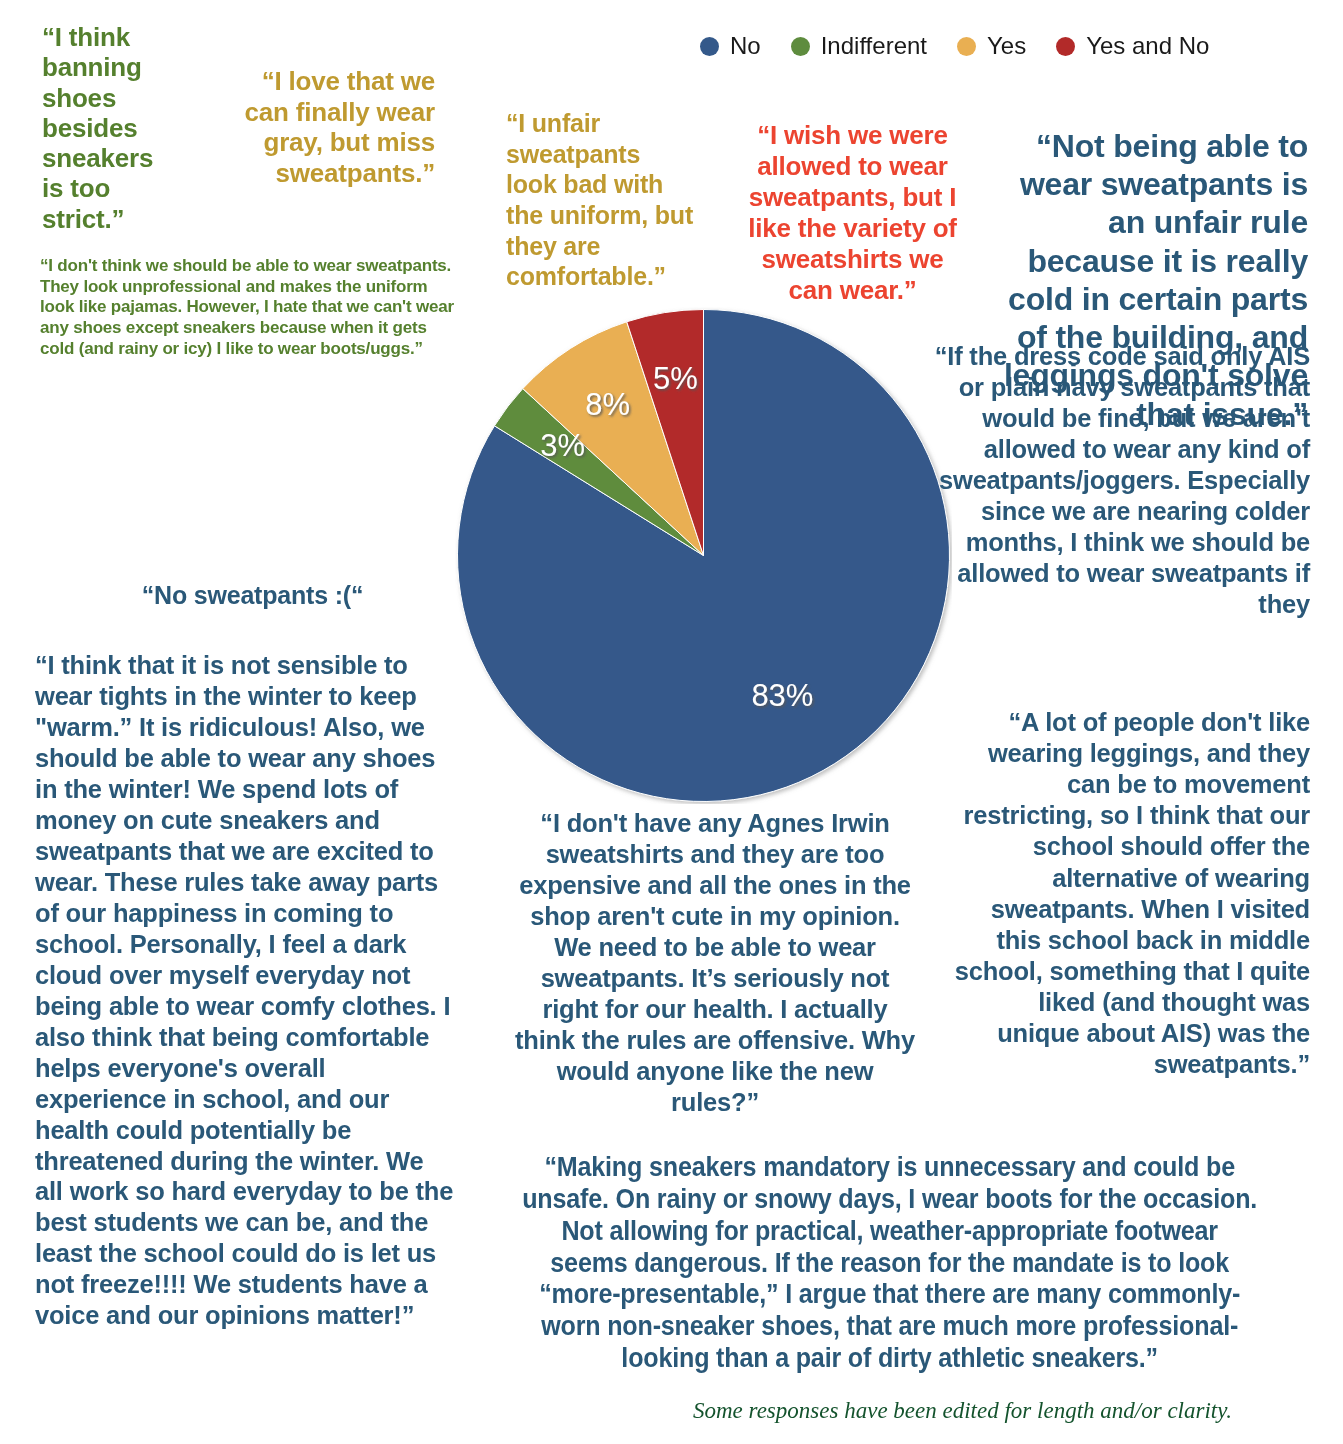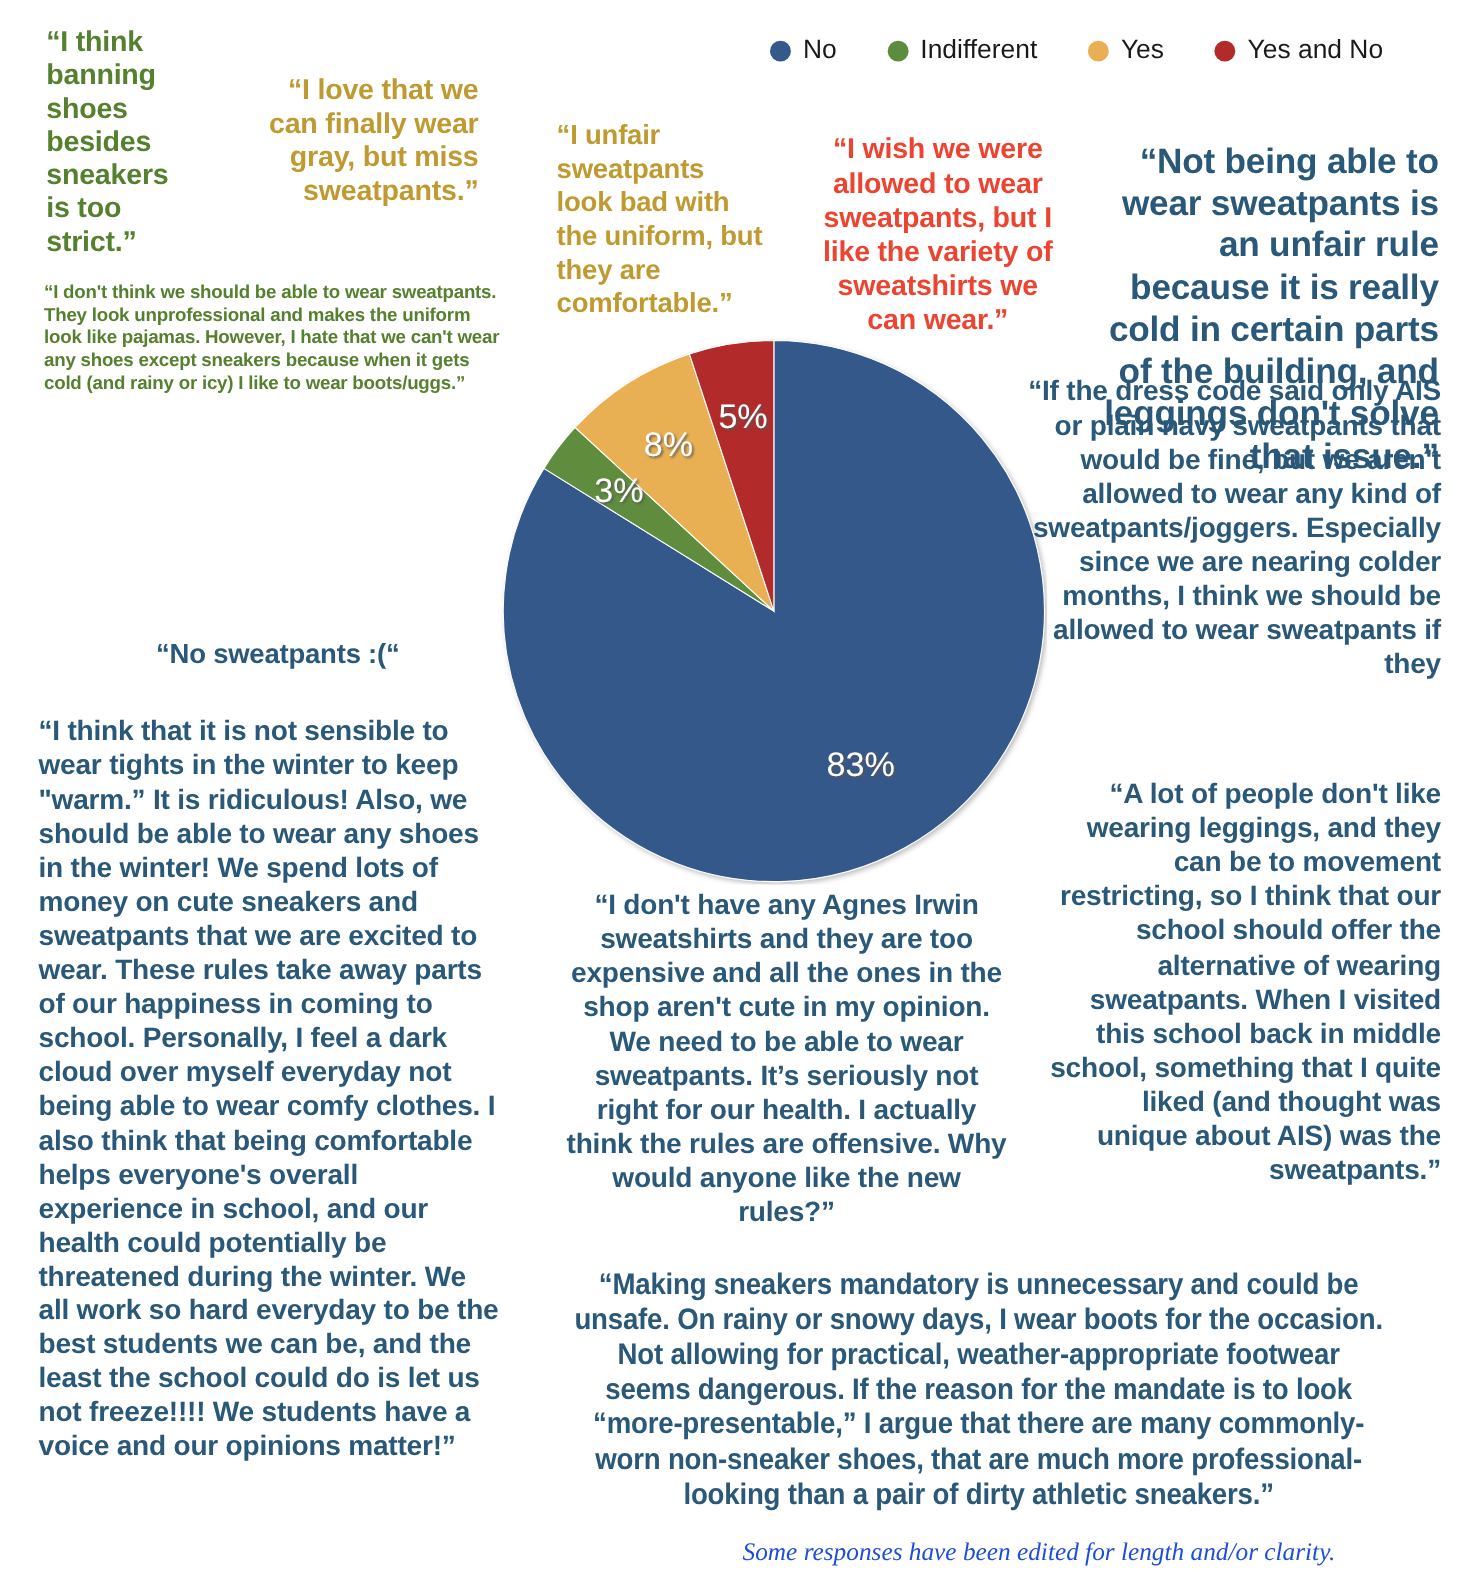--- a/index.html
+++ b/index.html
@@ -9,21 +9,21 @@
     font-family:"Liberation Sans","DejaVu Sans",sans-serif;
     position:relative;
     overflow:hidden;
     -webkit-font-smoothing:antialiased;
   }
   .abs{position:absolute;}
 
   
   #legend{
     left:700px;top:26px;width:600px;height:40px;
-    display:flex;align-items:center;gap:16px;
+    display:flex;align-items:center;gap:0px;
   }
   .legend-item{display:flex;align-items:center;margin-right:30px;}
   .legend-dot{
     width:19px;height:19px;border-radius:50%;
     display:inline-block;margin-right:11px;flex:0 0 auto;
   }
   .legend-label{
     font-size:24px;color:#1a1a1a;
     font-family:"Liberation Sans",sans-serif;
     white-space:nowrap;line-height:1;
@@ -65,23 +65,23 @@
   #q-agnes{left:510px;top:808px;width:410px;font-size:25.5px;line-height:1.215;text-align:center;}
 
   #q-sneakers{
     left:520px;top:1152px;width:795px;
     font-size:27px;line-height:1.18;text-align:center;
     font-family:"Liberation Sans Narrow","Liberation Sans",sans-serif;
     transform:scaleX(0.93);transform-origin:left top;
   }
 
   #footer-note{
-    left:675px;top:1398px;width:625px;
+    left:693px;top:1398px;width:625px;
     font-family:"Liberation Serif","DejaVu Serif",serif;
-    font-style:italic;font-size:23px;color:#1d4ed8;
+    font-style:italic;font-size:23px;color:#14532d;
     text-align:left;white-space:nowrap;
   }
 </style>
 </head>
 <body>
 
 <div class="abs" id="legend">
   <div class="legend-item">
     <span class="legend-dot" style="background: rgb(52, 89, 138);"></span>
     <span class="legend-label">No</span>

